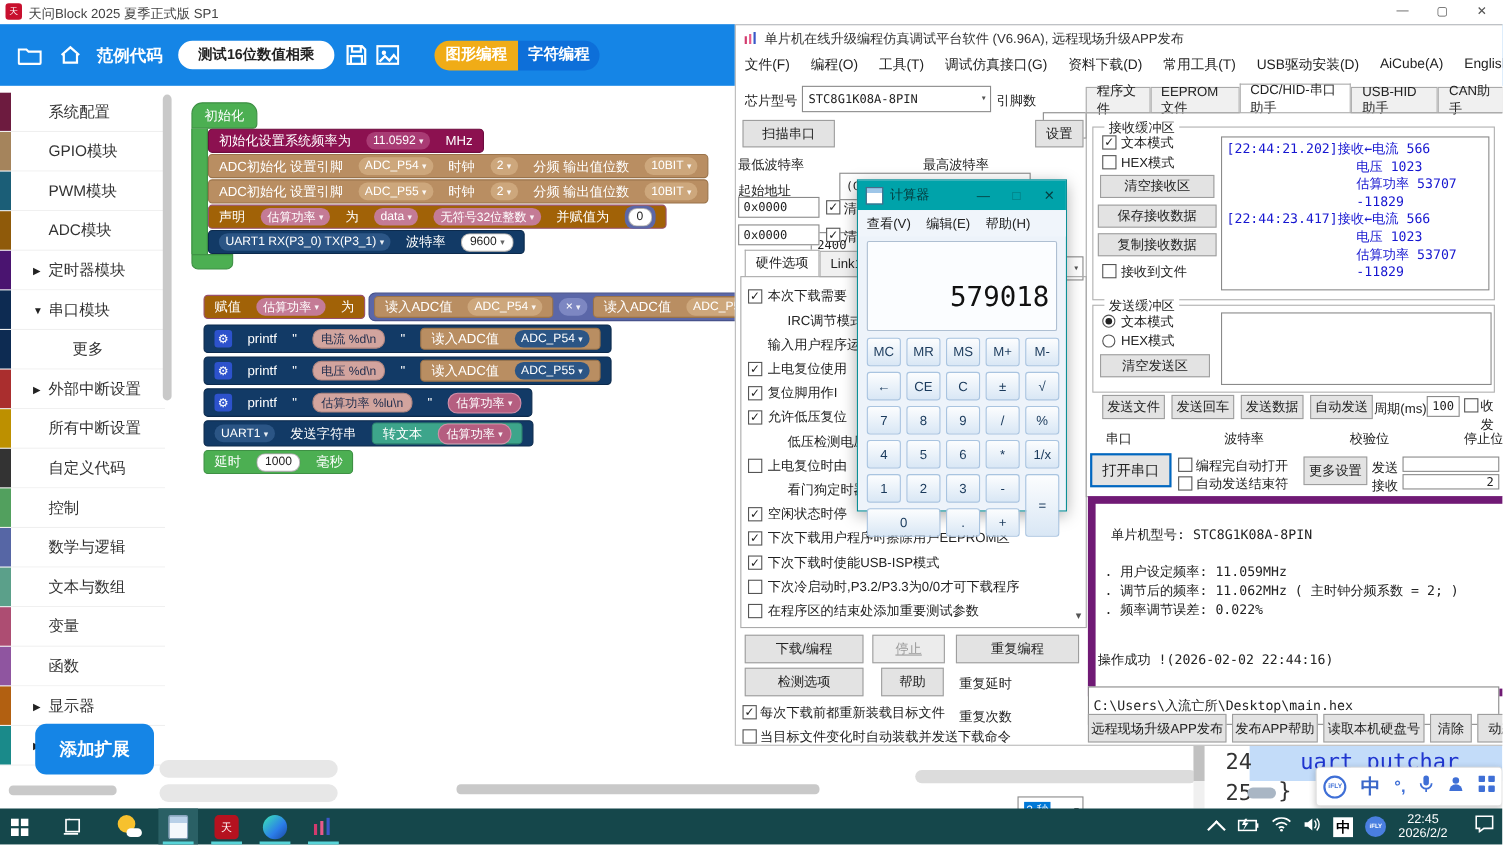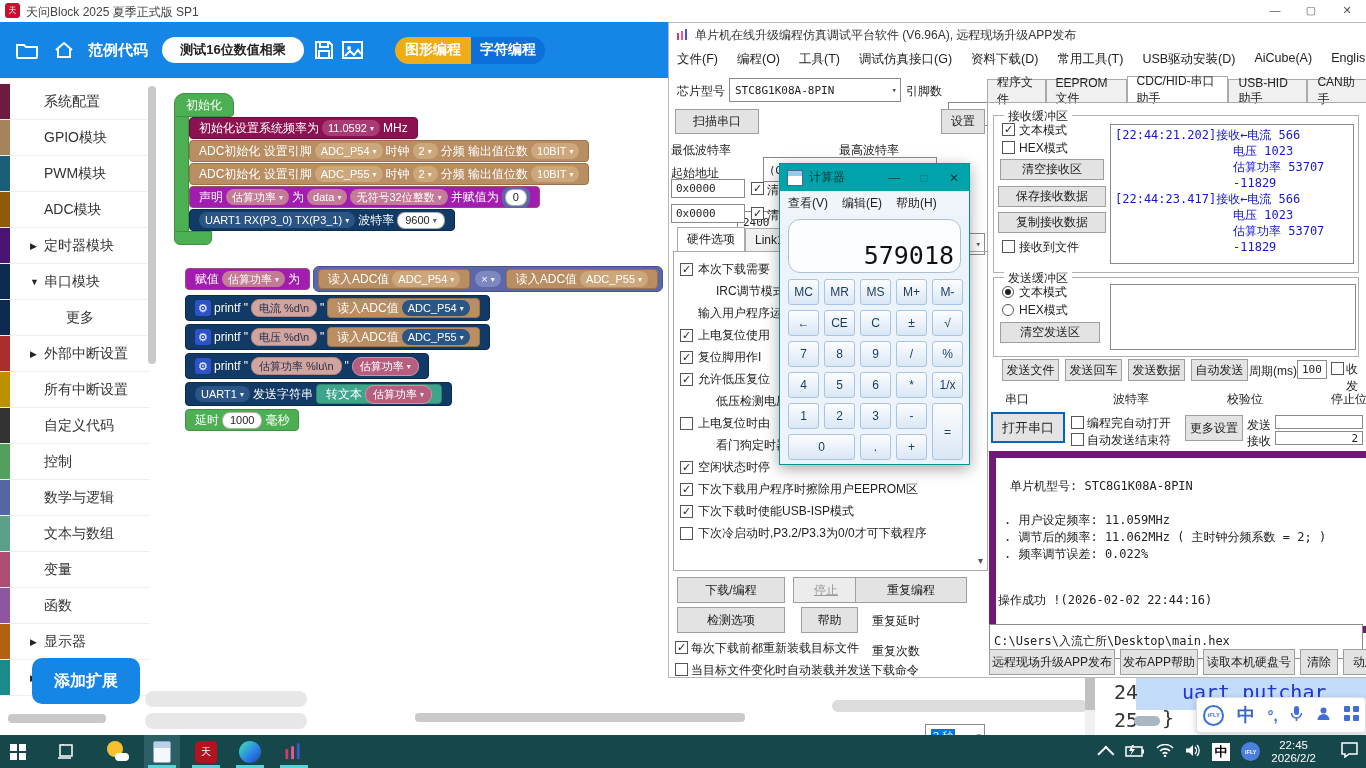--- a/index.html
+++ b/index.html
@@ -18,28 +18,28 @@
   
   #sidebar{left:0;top:84px;width:150px;height:648px;overflow:hidden;}
   .sb-item{position:relative;height:36px;box-sizing:border-box;display:flex;align-items:center;padding-left:30px;font-size:14px;color:#333;border-bottom:1px solid #efefef;background:#fff;}
   .sb-item.ind{padding-left:52px;}
   .sb-strip{position:absolute;left:0;top:0;width:10px;height:100%;}
   .sb-arrow{font-size:9px;color:#222;width:14px;}
   #add-ext{left:32px;top:658px;width:108px;height:46px;background:#1585e6;border-radius:10px;color:#fff;font-size:16px;font-weight:bold;display:flex;align-items:center;justify-content:center;z-index:3;}
   .vscroll{width:8px;border-radius:4px;background:#c9c9c9;}
   .hscroll{height:9px;border-radius:4px;background:#c9c9c9;}
   
-  .blk{display:inline-flex;align-items:center;gap:3px;padding:0 9px;height:22px;border-radius:4px;color:#fff;font-size:12px;white-space:nowrap;border:1px solid rgba(0,0,0,.28);box-sizing:border-box;width:max-content;}
+  .blk{display:inline-flex;align-items:center;gap:14px;padding:0 9px;height:22px;border-radius:4px;color:#fff;font-size:12px;white-space:nowrap;border:1px solid rgba(0,0,0,.28);box-sizing:border-box;width:max-content;}
   .dd{display:inline-flex;align-items:center;gap:3px;padding:0 6px;height:16px;border-radius:8px;font-size:11px;color:#fff;}
   .car{font-size:8px;opacity:.9;}
   .vbox{background:#fff;color:#222;border-radius:8px;padding:0 7px;height:15px;font-size:11px;display:inline-flex;align-items:center;border:1px solid rgba(0,0,0,.3);}
   .c-green{background:#4caf52;border-color:#3e9044;}
   .c-magenta{background:#8c1150;border-color:#6d0d3f;} .c-magenta .dd{background:#a93b74;}
   .c-tan{background:#b98e62;border-color:#9a734a;} .c-tan .dd{background:#cda77c;}
-  .c-pink{background:#a21caf;border-color:#995070;text-align:right;} .c-pink .dd{background:#c47b96;}
+  .c-pink{background:#a16207;border-color:#995070;text-align:right;} .c-pink .dd{background:#c47b96;}
   .c-navy{background:#123a66;border-color:#0c2a4c;} .c-navy .dd{background:#2b5585;}
   .c-teal{background:#3da58b;border-color:#2f8670;}
   .hat{width:58px;height:22px;background:#4caf52;border:1px solid #3e9044;border-radius:10px 10px 4px 0;color:#fff;font-size:12px;display:flex;align-items:center;justify-content:center;}
   .cbar{width:13px;background:#4caf52;border-left:1px solid #3e9044;border-right:1px solid #3e9044;}
   .cfoot{width:36px;height:12px;background:#4caf52;border:1px solid #3e9044;border-radius:0 0 6px 6px;}
   .rowstack{display:flex;flex-direction:column;gap:1px;align-items:flex-start;}
   .slot-op{background:#5b67a8;padding:2px 3px;border-radius:8px;display:inline-flex;}
   .spill{background:#d2a49e;color:#24304f;border-radius:8px;padding:0 7px;height:16px;font-size:11px;display:inline-flex;align-items:center;border:1px solid #b08680;}
   .rpill{background:#b55e80;border:1px solid #d490aa;border-radius:9px;padding:0 7px;height:17px;font-size:11px;color:#fff;display:inline-flex;align-items:center;gap:3px;}
   .gear{width:16px;height:16px;background:#2d52cc;border-radius:3px;color:#fff;font-size:11px;display:inline-flex;align-items:center;justify-content:center;}
@@ -67,21 +67,21 @@
   .tab.active{background:#fff;border-bottom:1px solid #fff;height:27px;}
   .opt{display:flex;align-items:center;height:22px;gap:5px;font-size:12px;white-space:nowrap;}
   .opt.ind{padding-left:18px;}
   .log-line{height:16px;line-height:16px;font-size:12px;color:#1616d0;white-space:nowrap;}
   .log-line.ind{padding-left:118px;}
   .hl{background:#0078d7;color:#fff;padding:0 2px;}
   
   #calc{left:779px;top:163px;width:191px;height:302px;background:#edf3fa;border:1px solid #0b8f96;box-sizing:border-box;z-index:5;box-shadow:0 4px 14px rgba(0,0,0,.35);}
   #calc-title{height:27px;background:#00a3aa;display:flex;align-items:center;color:#05393c;font-size:12px;}
   #calc-menu{height:24px;display:flex;align-items:center;gap:14px;padding-left:8px;font-size:12px;color:#222;background:#f0f5fb;}
-  #calc-display{margin:4px 8px;height:48px;background:#fbfdff;border:1px solid #aebfd2;border-radius:12px;display:flex;align-items:flex-end;justify-content:flex-end;padding:2px 6px;font-size:25px;color:#111;font-family:"DejaVu Sans Mono",monospace;}
+  #calc-display{margin:4px 8px;height:48px;background:#fbfdff;border:1px solid #aebfd2;border-radius:2px;display:flex;align-items:flex-end;justify-content:flex-end;padding:16px 6px;font-size:25px;color:#111;font-family:"DejaVu Sans Mono",monospace;}
   #calc-keys{display:grid;grid-template-columns:repeat(5,31px);grid-auto-rows:26px;gap:5px;padding:2px 8px;}
   .key{background:linear-gradient(#fcfdfe,#d9e7f5);border:1px solid #a9c4e0;border-radius:3px;display:flex;align-items:center;justify-content:center;font-size:12px;color:#1a3a5c;}
   .k-eq{grid-column:5;grid-row:5/7;}
   .k-zero{grid-column:1/3;}
   .calcwb{margin-left:auto;display:flex;}
   .calcwb span{width:30px;text-align:center;font-size:12px;color:#063d40;}
   
   #taskbar{left:0;top:735px;width:1366px;height:33px;background:#15474b;z-index:9;display:flex;align-items:center;}
   .tb-item{width:36px;height:33px;display:flex;align-items:center;justify-content:center;position:relative;flex:none;}
   .tb-item.running::after{content:"";position:absolute;left:4px;right:4px;bottom:0;height:3px;background:#58d4d8;}
@@ -556,27 +556,31 @@
           <span>下次下载用户程序时擦除用户EEPROM区</span>
         </div>
           <div class="opt">
           <span class="chk checked"></span>
           <span>下次下载时使能USB-ISP模式</span>
         </div>
           <div class="opt">
           <span class="chk"></span>
           <span>下次冷启动时,P3.2/P3.3为0/0才可下载程序</span>
         </div>
+          <div class="opt">
+          <span class="chk"></span>
+          <span>在程序区的结束处添加重要测试参数</span>
+        </div>
         </div>
       <span class="abs" style="right:4px;bottom:4px;font-size:10px;color:#555;">▾</span>
     </div>
 
     <div class="abs b" style="left:8px;top:554px;width:108px;height:26px;">下载/编程</div>
     <div class="abs b dis" style="left:124px;top:554px;width:66px;height:26px;text-decoration:underline;">停止</div>
-    <div class="abs b" style="left:186px;top:554px;width:112px;height:26px;">重复编程</div>
+    <div class="abs b" style="left:200px;top:554px;width:112px;height:26px;">重复编程</div>
     <div class="abs b" style="left:8px;top:584px;width:108px;height:26px;">检测选项</div>
     <div class="abs b" style="left:132px;top:584px;width:57px;height:26px;">帮助</div>
     <span class="abs" style="left:203px;top:590px;">重复延时</span>
     <div class="abs combo" style="left:256px;top:584px;width:60px;height:24px;">
         <span class="hl">3 秒</span>
       </div>
     <span class="abs chk checked" style="left:6px;top:618px;"></span>
     <span class="abs" style="left:22px;top:617px;">每次下载前都重新装载目标文件</span>
     <span class="abs" style="left:203px;top:620px;">重复次数</span>
 

